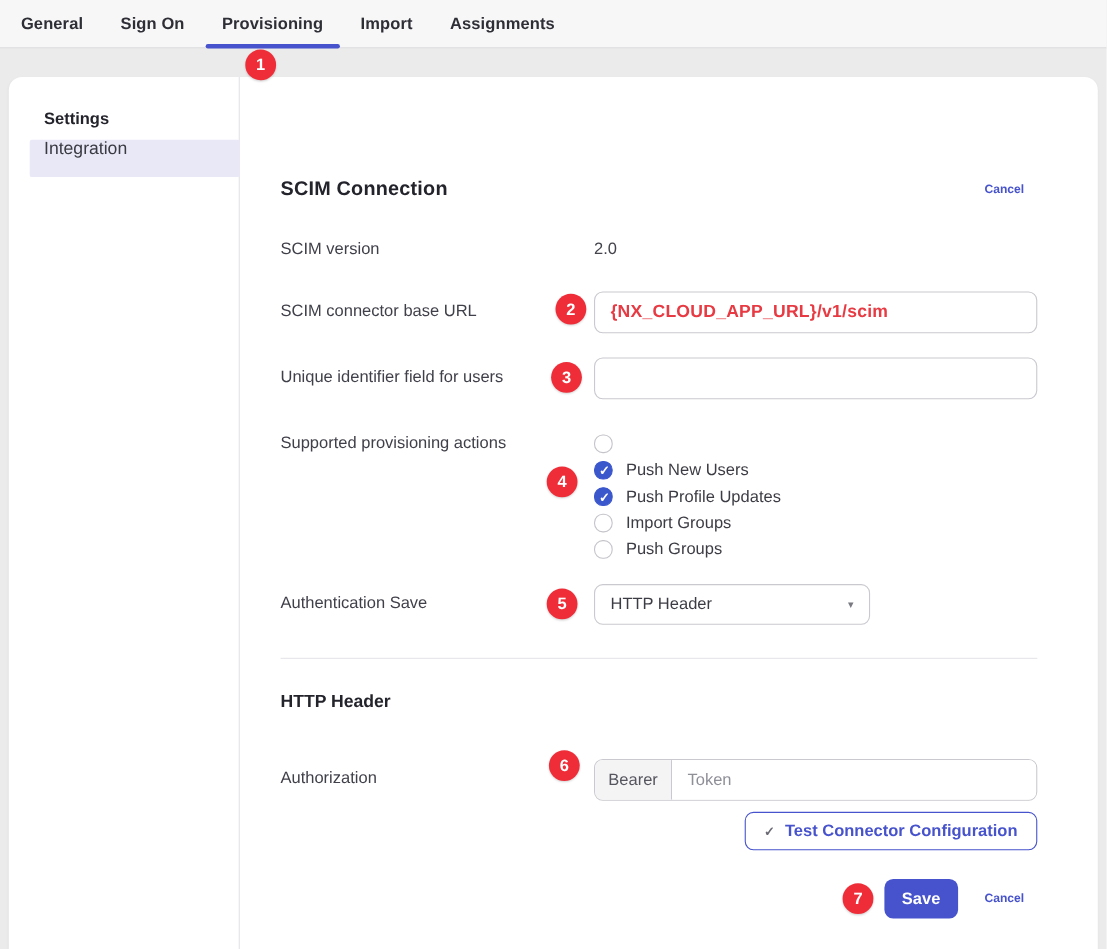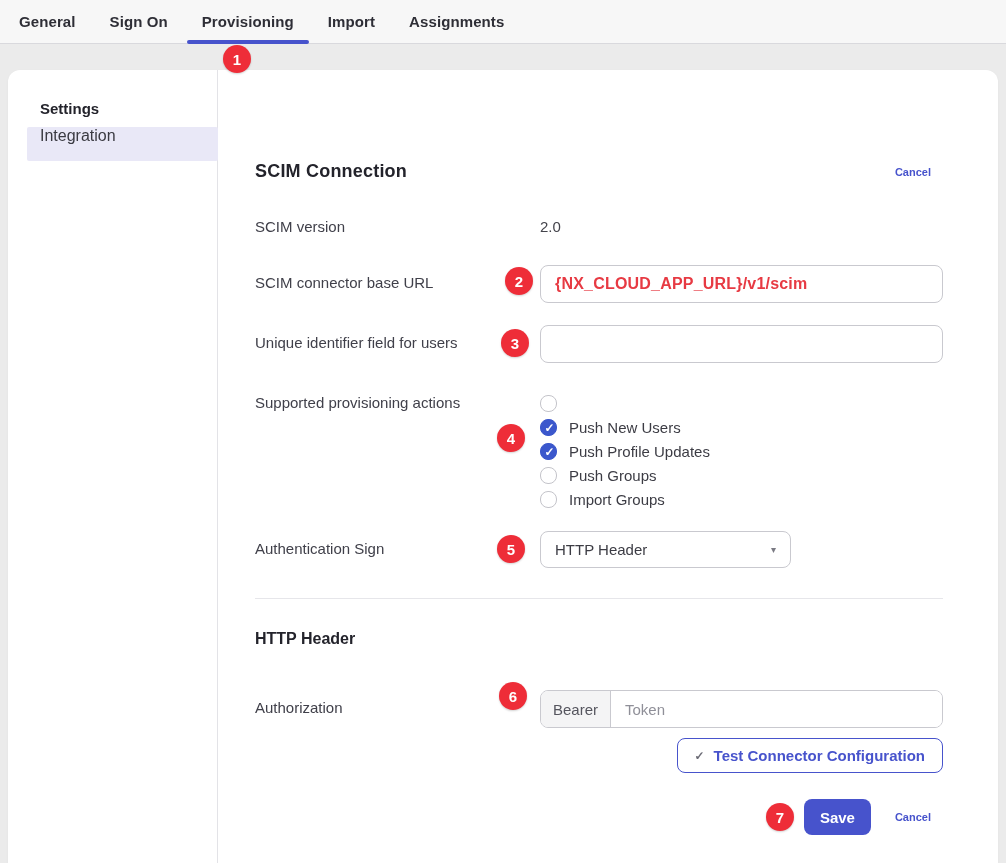--- a/index.html
+++ b/index.html
@@ -210,31 +210,31 @@
           <div class="check-row">
             <span class="checkbox checked"></span>
             <span class="check-label">Push New Users</span>
           </div>
           <div class="check-row">
             <span class="checkbox checked"></span>
             <span class="check-label">Push Profile Updates</span>
           </div>
           <div class="check-row">
             <span class="checkbox"></span>
+            <span class="check-label">Import Groups</span>
+          </div>
+          <div class="check-row">
+            <span class="checkbox"></span>
             <span class="check-label">Push Groups</span>
           </div>
-          <div class="check-row">
-            <span class="checkbox"></span>
-            <span class="check-label">Import Groups</span>
-          </div>
         </div>
       </div>
 
       <div class="row" style="top:461px;">
-        <div class="label">Authentication Sign</div>
+        <div class="label">Authentication Save</div>
         <div class="field">
           <div class="dropdown">
             <span class="dropdown-value">HTTP Header</span>
             <span class="caret"></span>
           </div>
         </div>
       </div>
 
       <div class="divider" style="top:528px;"></div>
 

